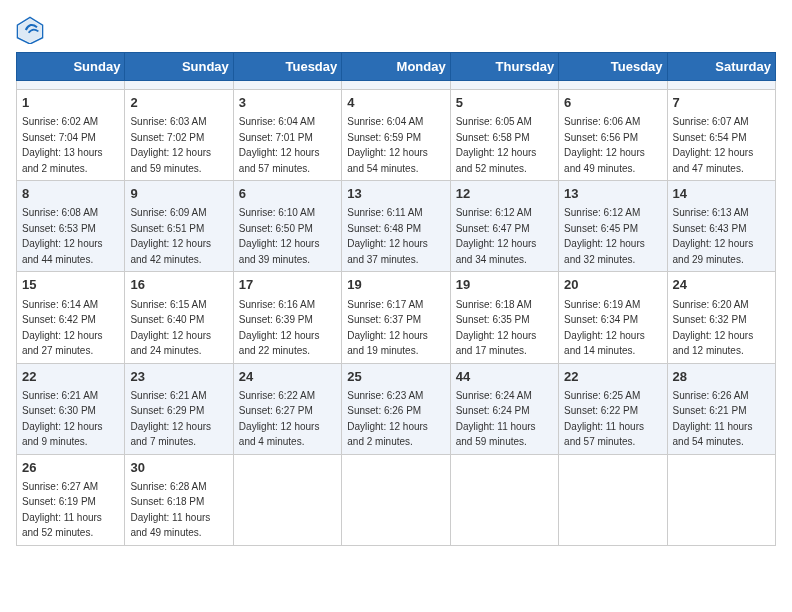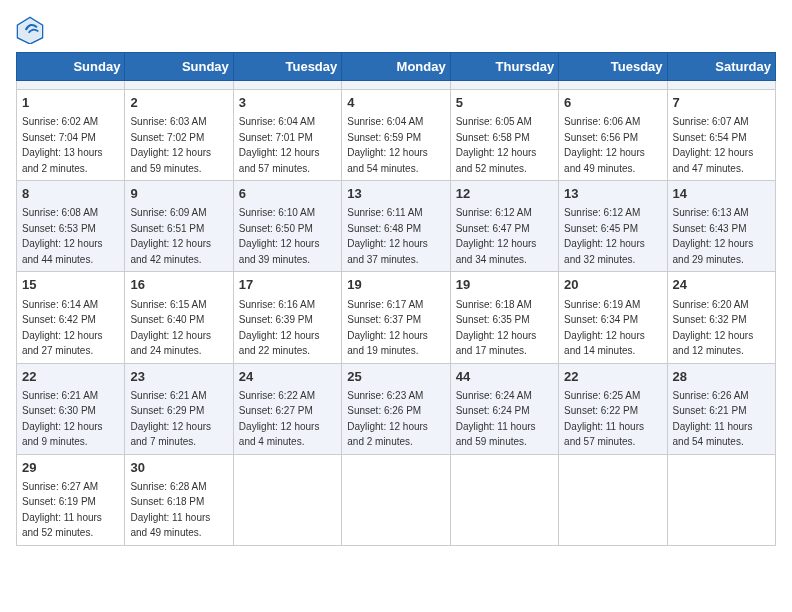--- a/index.html
+++ b/index.html
@@ -249,21 +249,21 @@
         <span class="day-num">22</span>
         <span class="day-info">Sunrise: 6:25 AM<br>Sunset: 6:22 PM<br>Daylight: 11 hours and 57 minutes.</span>
       </td>
         <td>
         <span class="day-num">28</span>
         <span class="day-info">Sunrise: 6:26 AM<br>Sunset: 6:21 PM<br>Daylight: 11 hours and 54 minutes.</span>
       </td>
       </tr>
       <tr>
         <td>
-        <span class="day-num">29</span>
+        <span class="day-num">26</span>
         <span class="day-info">Sunrise: 6:27 AM<br>Sunset: 6:19 PM<br>Daylight: 11 hours and 52 minutes.</span>
       </td>
         <td>
         <span class="day-num">30</span>
         <span class="day-info">Sunrise: 6:28 AM<br>Sunset: 6:18 PM<br>Daylight: 11 hours and 49 minutes.</span>
       </td>
         <td class="empty"></td>
         <td class="empty"></td>
         <td class="empty"></td>
         <td class="empty"></td>

